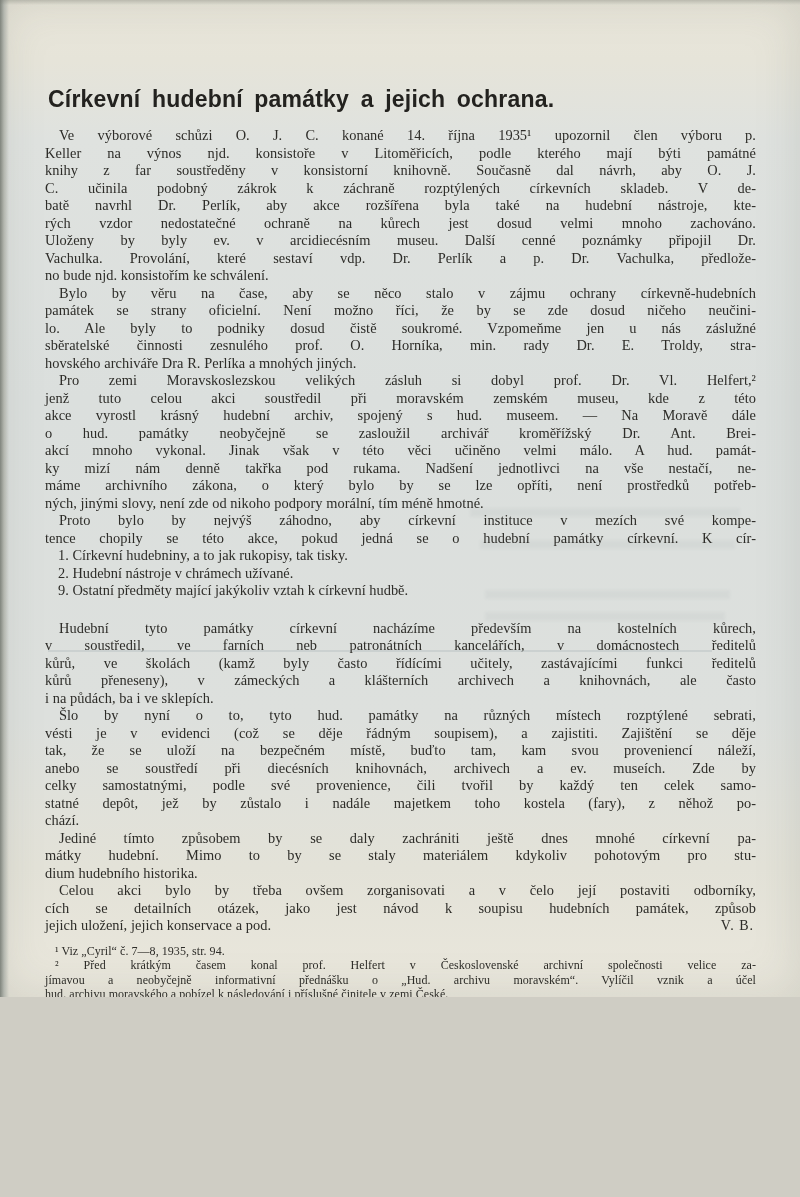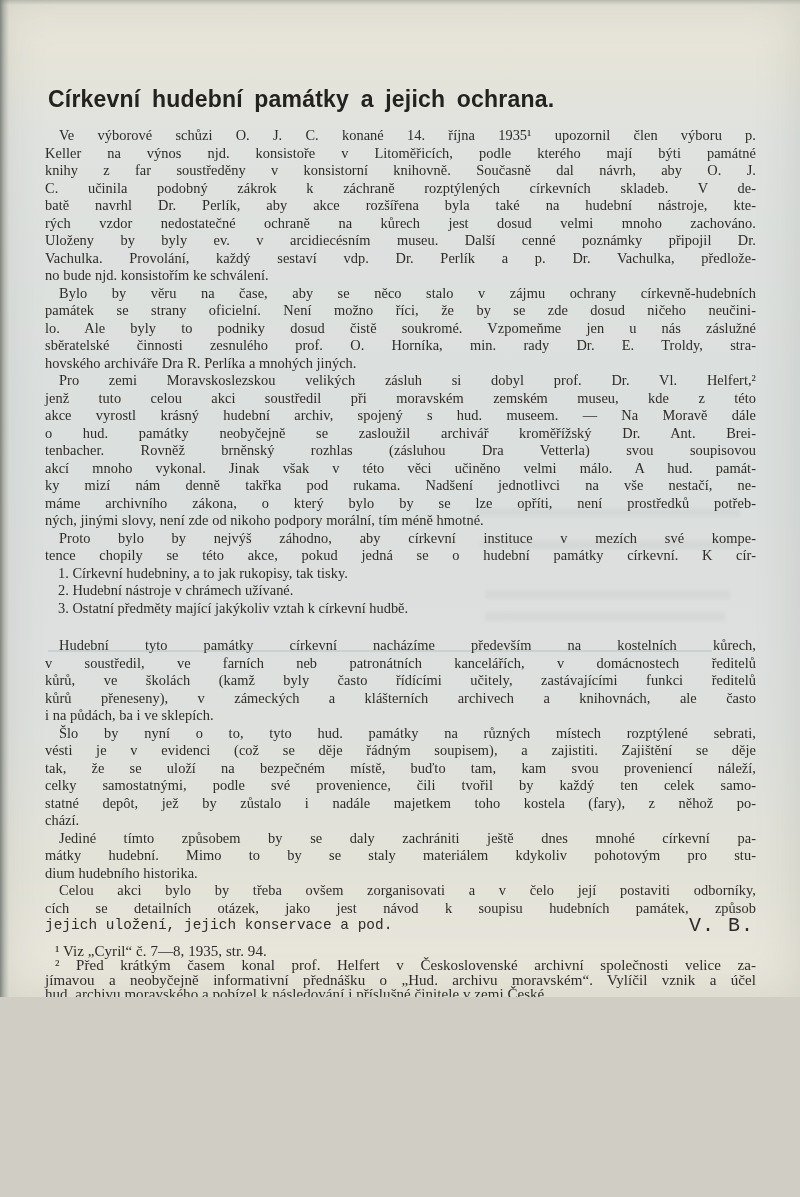--- a/index.html
+++ b/index.html
@@ -22,27 +22,27 @@
     font-family:"Liberation Sans","DejaVu Sans",sans-serif;
     font-weight:700;font-size:23px;line-height:30px;
     letter-spacing:.2px;word-spacing:5px;color:#23221f;
   }
   .content{position:absolute;left:45px;top:127px;width:711px;}
   .para{margin:0;}
   .line{font-size:14.4px;line-height:17.5px;letter-spacing:.05px;}
   .jl{text-align:justify;text-align-last:justify;}
   .first{text-indent:14px;}
   .last{text-align:left;}
-  .sig-line{display:flex;justify-content:space-between;align-items:center;font-family:Liberation Mono, monospace;}
-  .sig{font-size:20px;letter-spacing:1px;padding-right:2px;}
+  .sig-line{display:flex;justify-content:space-between;align-items:center;}
+  .sig{font-size:14px;letter-spacing:1px;padding-right:2px;}
   .list{margin:0 0 20px 0;padding-left:13px;}
   .list-item{font-size:14.4px;line-height:17.5px;}
   .footnotes{margin-top:9px;}
   .fn{margin:0;}
-  .fn .line{font-size:15px;line-height:14.6px;}
+  .fn .line{font-size:12px;line-height:14.6px;}
   .fn .first{text-indent:10px;}
   .pagenum{
     position:absolute;top:1086px;left:308px;width:100px;
     font-size:12px;line-height:18px;letter-spacing:1px;color:#2b2a26;font-weight:bold;
   }
 </style>
 </head>
 <body>
 
 <div class="page">
@@ -60,61 +60,61 @@
   <div class="content">
     <div id="body">
         <div class="para">
           <div class="line jl first">Ve výborové schůzi O. J. C. konané 14. října 1935¹ upozornil člen výboru p.</div>
           <div class="line jl">Keller na výnos njd. konsistoře v Litoměřicích, podle kterého mají býti památné</div>
           <div class="line jl">knihy z far soustředěny v konsistorní knihovně. Současně dal návrh, aby O. J.</div>
           <div class="line jl">C. učinila podobný zákrok k záchraně rozptýlených církevních skladeb. V de-</div>
           <div class="line jl">batě navrhl Dr. Perlík, aby akce rozšířena byla také na hudební nástroje, kte-</div>
           <div class="line jl">rých vzdor nedostatečné ochraně na kůrech jest dosud velmi mnoho zachováno.</div>
           <div class="line jl">Uloženy by byly ev. v arcidiecésním museu. Další cenné poznámky připojil Dr.</div>
-          <div class="line jl">Vachulka. Provolání, každý sestaví vdp. Dr. Perlík a p. Dr. Vachulka, předlože-</div>
+          <div class="line jl">Vachulka. Provolání, které sestaví vdp. Dr. Perlík a p. Dr. Vachulka, předlože-</div>
           <div class="line last">no bude njd. konsistořím ke schválení.</div>
         </div>
         <div class="para">
           <div class="line jl first">Bylo by věru na čase, aby se něco stalo v zájmu ochrany církevně-hudebních</div>
           <div class="line jl">památek se strany oficielní. Není možno říci, že by se zde dosud ničeho neučini-</div>
           <div class="line jl">lo. Ale byly to podniky dosud čistě soukromé. Vzpomeňme jen u nás záslužné</div>
           <div class="line jl">sběratelské činnosti zesnulého prof. O. Horníka, min. rady Dr. E. Troldy, stra-</div>
           <div class="line last">hovského archiváře Dra R. Perlíka a mnohých jiných.</div>
         </div>
         <div class="para">
           <div class="line jl first">Pro zemi Moravskoslezskou velikých zásluh si dobyl prof. Dr. Vl. Helfert,²</div>
           <div class="line jl">jenž tuto celou akci soustředil při moravském zemském museu, kde z této</div>
           <div class="line jl">akce vyrostl krásný hudební archiv, spojený s hud. museem. — Na Moravě dále</div>
           <div class="line jl">o hud. památky neobyčejně se zasloužil archivář kroměřížský Dr. Ant. Brei-</div>
-          <div class="line jl">tenbacher. Rovněž brněnský rozhlas (zásluhou Dra Vetterla) svou soupisovou</div>
           <div class="line jl">akcí mnoho vykonal. Jinak však v této věci učiněno velmi málo. A hud. památ-</div>
           <div class="line jl">ky mizí nám denně takřka pod rukama. Nadšení jednotlivci na vše nestačí, ne-</div>
           <div class="line jl">máme archivního zákona, o který bylo by se lze opříti, není prostředků potřeb-</div>
           <div class="line last">ných, jinými slovy, není zde od nikoho podpory morální, tím méně hmotné.</div>
         </div>
         <div class="para">
           <div class="line jl first">Proto bylo by nejvýš záhodno, aby církevní instituce v mezích své kompe-</div>
           <div class="line jl">tence chopily se této akce, pokud jedná se o hudební památky církevní. K cír-</div>
         </div>
         <div class="list">
           <div class="list-item">1. Církevní hudebniny, a to jak rukopisy, tak tisky.</div>
           <div class="list-item">2. Hudební nástroje v chrámech užívané.</div>
-          <div class="list-item">3. Ostatní předměty mající jakýkoliv vztah k církevní hudbě.</div>
+          <div class="list-item">9. Ostatní předměty mající jakýkoliv vztah k církevní hudbě.</div>
         </div>
         <div class="para">
           <div class="line jl first">Hudební tyto památky církevní nacházíme především na kostelních kůrech,</div>
           <div class="line jl">v soustředil, ve farních neb patronátních kancelářích, v domácnostech ředitelů</div>
           <div class="line jl">kůrů, ve školách (kamž byly často řídícími učitely, zastávajícími funkci ředitelů</div>
           <div class="line jl">kůrů přeneseny), v zámeckých a klášterních archivech a knihovnách, ale často</div>
           <div class="line last">i na půdách, ba i ve sklepích.</div>
         </div>
         <div class="para">
           <div class="line jl first">Šlo by nyní o to, tyto hud. památky na různých místech rozptýlené sebrati,</div>
           <div class="line jl">vésti je v evidenci (což se děje řádným soupisem), a zajistiti. Zajištění se děje</div>
           <div class="line jl">tak, že se uloží na bezpečném místě, buďto tam, kam svou proveniencí náleží,</div>
+          <div class="line jl">anebo se soustředí při diecésních knihovnách, archivech a ev. museích. Zde by</div>
           <div class="line jl">celky samostatnými, podle své provenience, čili tvořil by každý ten celek samo-</div>
           <div class="line jl">statné depôt, jež by zůstalo i nadále majetkem toho kostela (fary), z něhož po-</div>
           <div class="line last">chází.</div>
         </div>
         <div class="para">
           <div class="line jl first">Jediné tímto způsobem by se daly zachrániti ještě dnes mnohé církevní pa-</div>
           <div class="line jl">mátky hudební. Mimo to by se staly materiálem kdykoliv pohotovým pro stu-</div>
           <div class="line last">dium hudebního historika.</div>
         </div>
         <div class="para">

